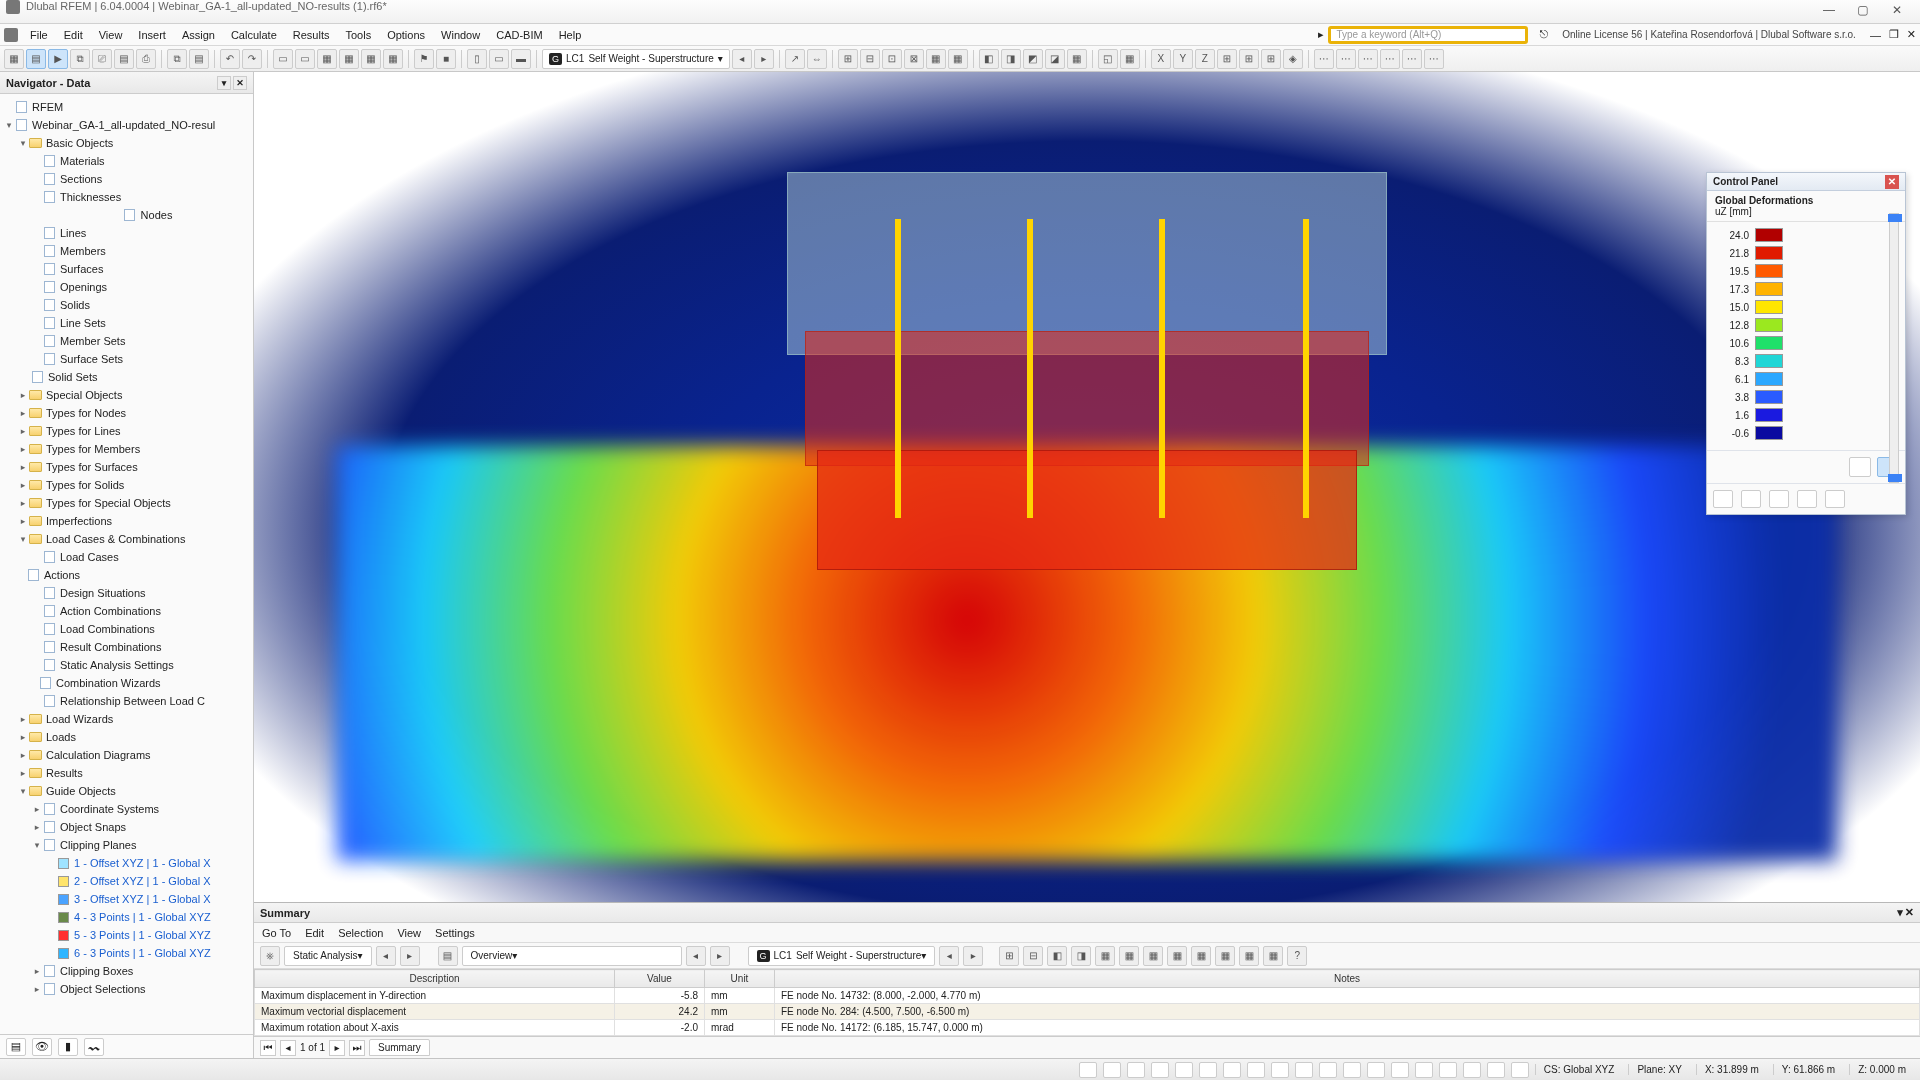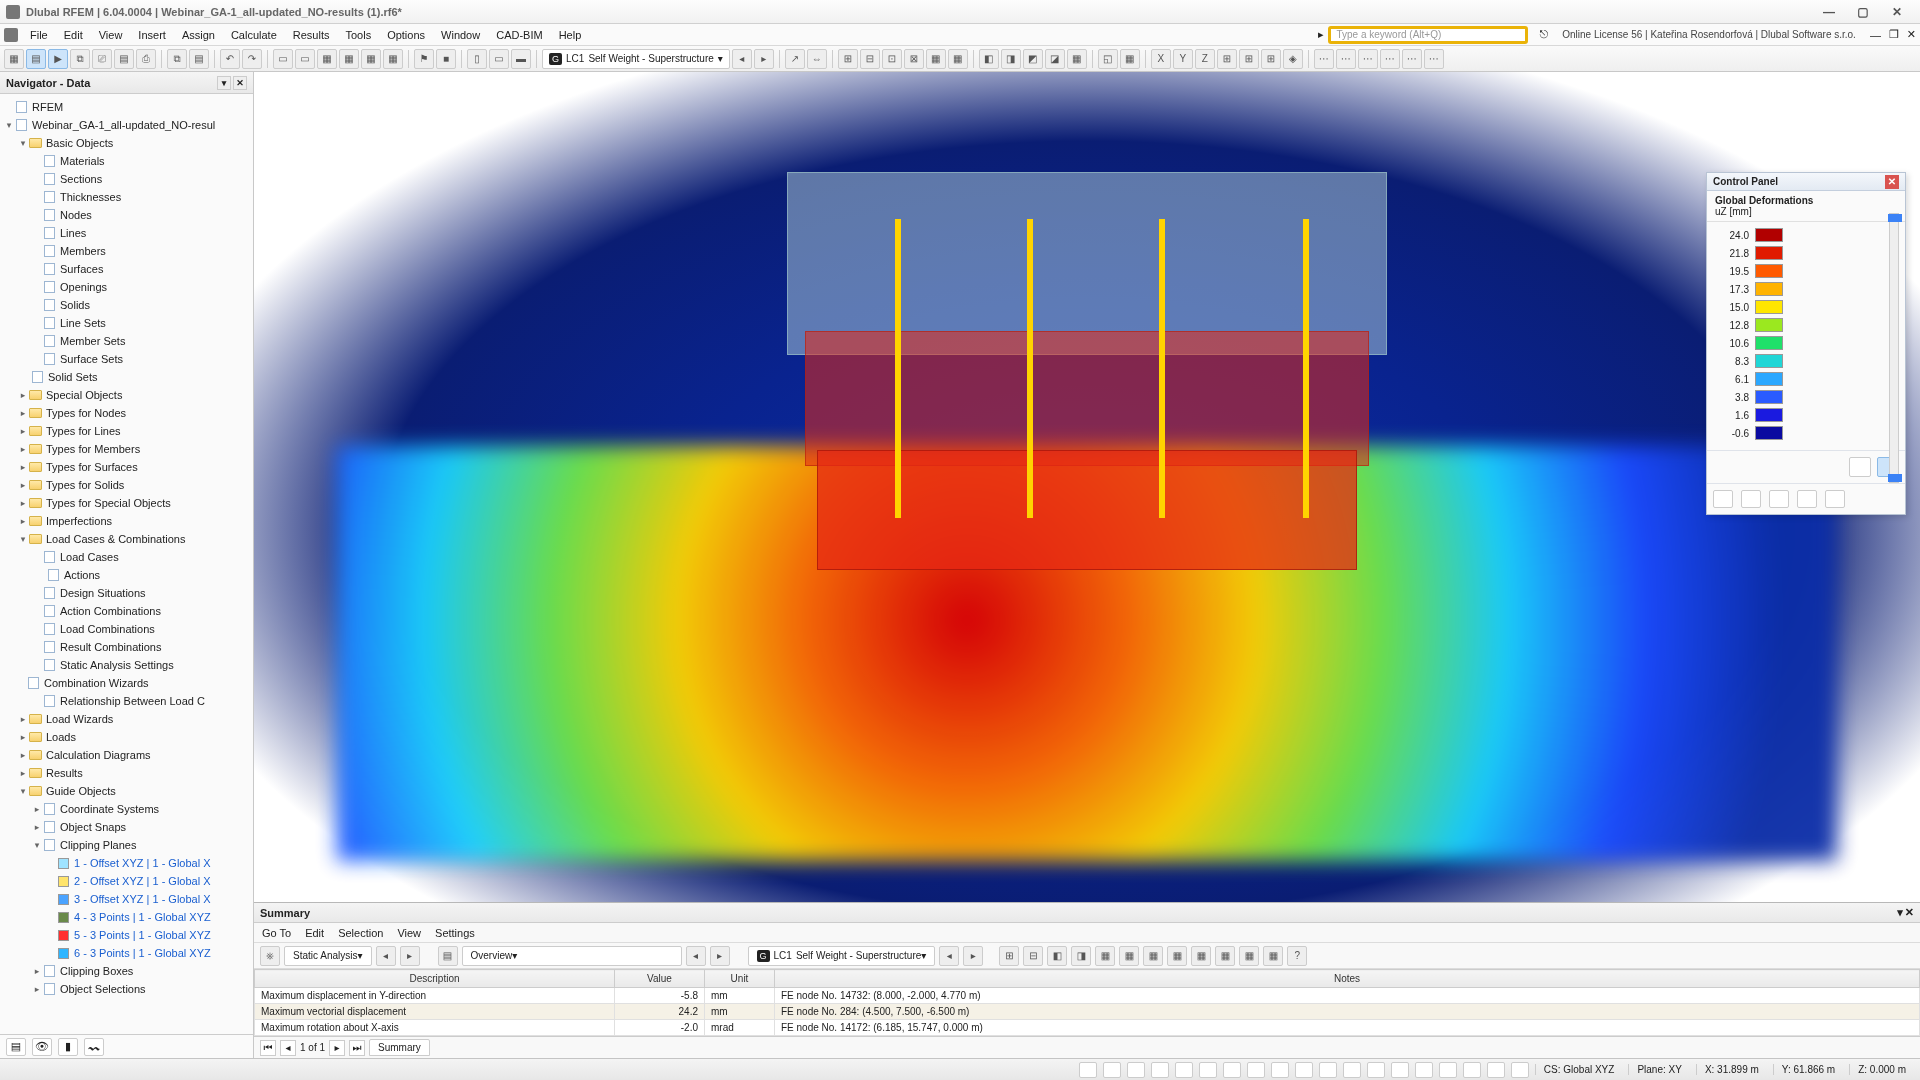--- a/index.html
+++ b/index.html
@@ -1,17 +1,17 @@
 <!DOCTYPE html>
 <html><head>
 <meta charset="utf-8">
 <style>
 * { box-sizing: border-box; margin: 0; padding: 0; font-family: "Segoe UI", Tahoma, sans-serif; }
 body { width: 1920px; height: 1080px; overflow: hidden; background: #f0f0f0; font-size: 11px; color: #222; }
-.titlebar { height: 24px; background: linear-gradient(#fdfdfd,#f1f1f1); display: flex; align-items: center; padding: 0 6px; border-bottom: 1px solid #d0d0d0; font-weight: bold; }
+.titlebar { height: 24px; background: linear-gradient(#fdfdfd,#f1f1f1); display: flex; padding: 0 6px; border-bottom: 1px solid #d0d0d0; }
 .titlebar .icon { width: 14px; height: 14px; background: #777; border-radius: 2px; margin-right: 6px; }
 .titlebar .title { color: #666; font-size: 11px; flex: 1; }
 .titlebar .winbtns { display: flex; }
 .titlebar .winbtns span { width: 34px; height: 20px; display:flex; align-items:center; justify-content:center; color:#555; font-size:12px; cursor:pointer; }
 .menubar { height: 22px; background: #fafafa; display:flex; align-items:center; border-bottom:1px solid #d8d8d8; padding-left:4px; }
 .menubar .mitem { padding: 0 8px; cursor:pointer; }
 .menubar .spacer { flex:1; }
 .menubar .search { width: 200px; height: 18px; background:#fff; border:3px solid #eab308; border-radius:3px; font-size:10px; color:#999; padding:0 6px; display:flex; align-items:center; }
 .menubar .license { font-size:10px; color:#444; margin: 12px 10px; }
 .toolbar { height: 26px; background: linear-gradient(#fafafa,#efefef); border-bottom:1px solid #c8c8c8; display:flex; align-items:center; padding: 0 4px; gap:2px; }
@@ -222,21 +222,21 @@
           </span>
           <span>Sections</span>
         </div>
         <div class="tnode" style="padding-left: 32px;">
           <span class="arr"></span>
           <span class="ic">
             <span class="sheet"></span>
           </span>
           <span>Thicknesses</span>
         </div>
-        <div class="tnode" style="padding-left: 32px;">
+        <div class="tnode" style="padding-left: 32px; justify-content: center;">
           <span class="arr"></span>
           <span class="ic">
             <span class="sheet"></span>
           </span>
           <span>Nodes</span>
         </div>
         <div class="tnode" style="padding-left: 32px;">
           <span class="arr"></span>
           <span class="ic">
             <span class="sheet"></span>
@@ -362,21 +362,21 @@
           </span>
           <span>Load Cases &amp; Combinations</span>
         </div>
         <div class="tnode" style="padding-left: 32px;">
           <span class="arr"></span>
           <span class="ic">
             <span class="sheet"></span>
           </span>
           <span>Load Cases</span>
         </div>
-        <div class="tnode" style="padding-left: 36px;">
+        <div class="tnode" style="padding-left: 16px;">
           <span class="arr"></span>
           <span class="ic">
             <span class="sheet"></span>
           </span>
           <span>Actions</span>
         </div>
         <div class="tnode" style="padding-left: 32px;">
           <span class="arr"></span>
           <span class="ic">
             <span class="sheet"></span>
@@ -404,21 +404,21 @@
           </span>
           <span>Result Combinations</span>
         </div>
         <div class="tnode" style="padding-left: 32px;">
           <span class="arr"></span>
           <span class="ic">
             <span class="sheet"></span>
           </span>
           <span>Static Analysis Settings</span>
         </div>
-        <div class="tnode" style="padding-left: 16px;">
+        <div class="tnode" style="padding-left: 28px;">
           <span class="arr"></span>
           <span class="ic">
             <span class="sheet"></span>
           </span>
           <span>Combination Wizards</span>
         </div>
         <div class="tnode" style="padding-left: 32px;">
           <span class="arr"></span>
           <span class="ic">
             <span class="sheet"></span>

